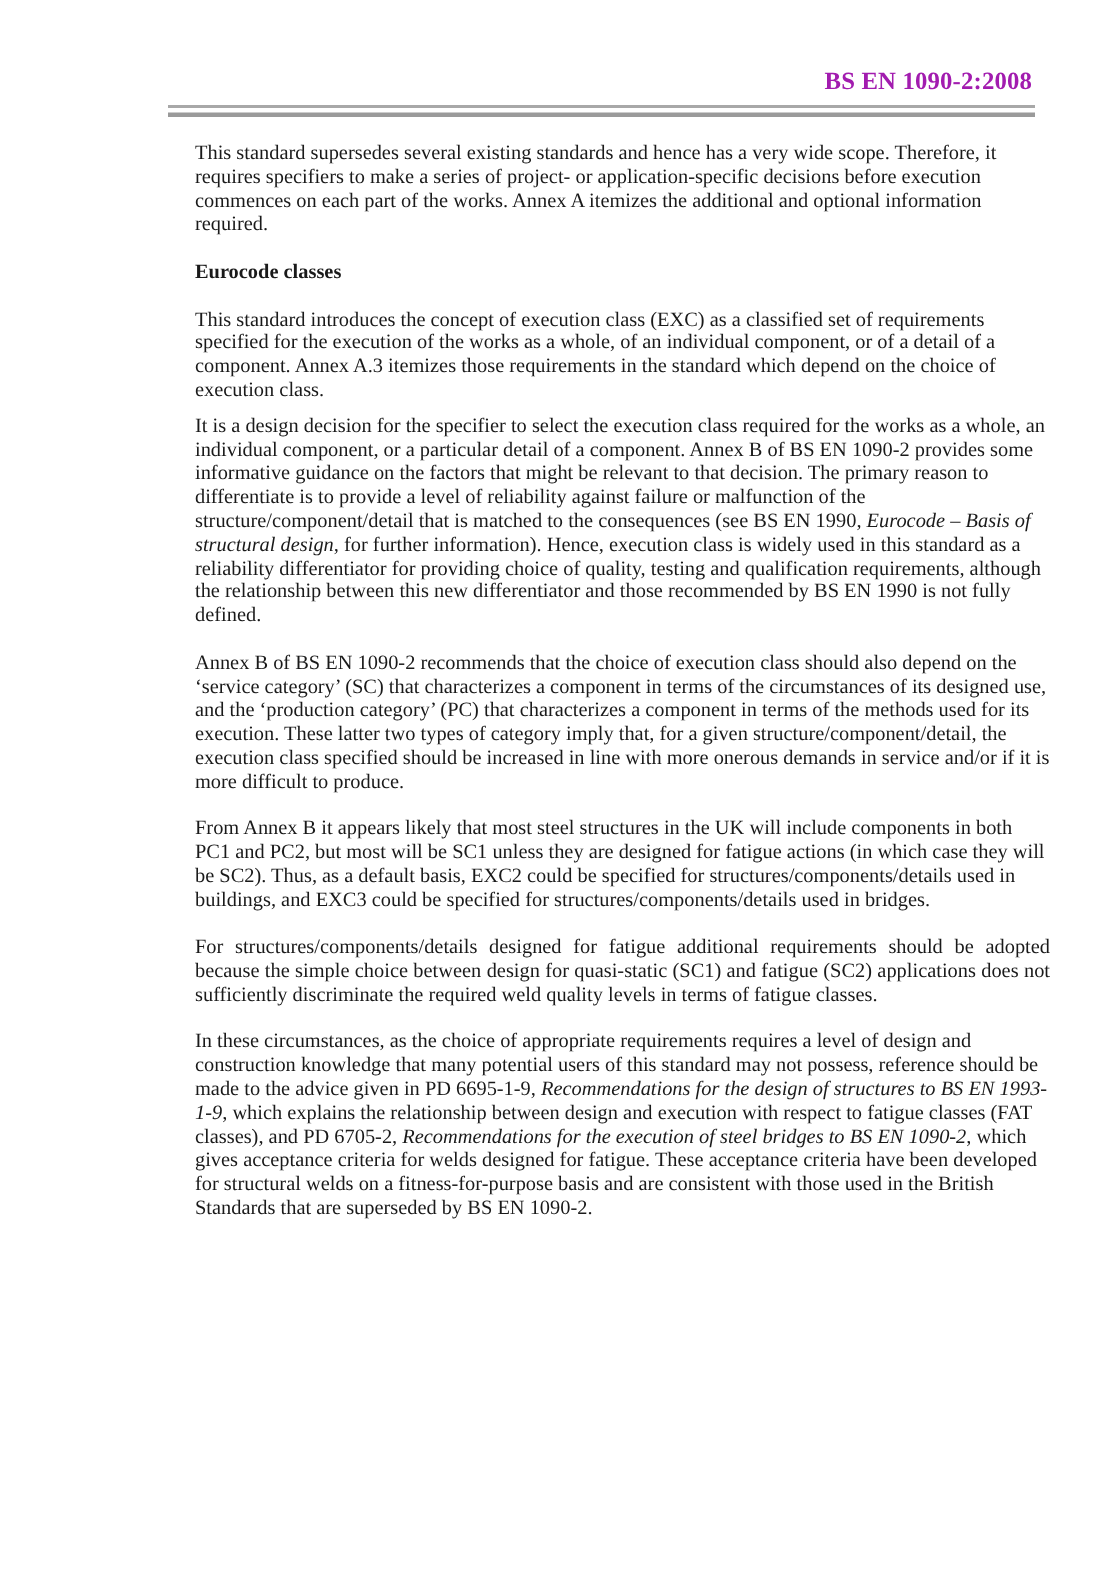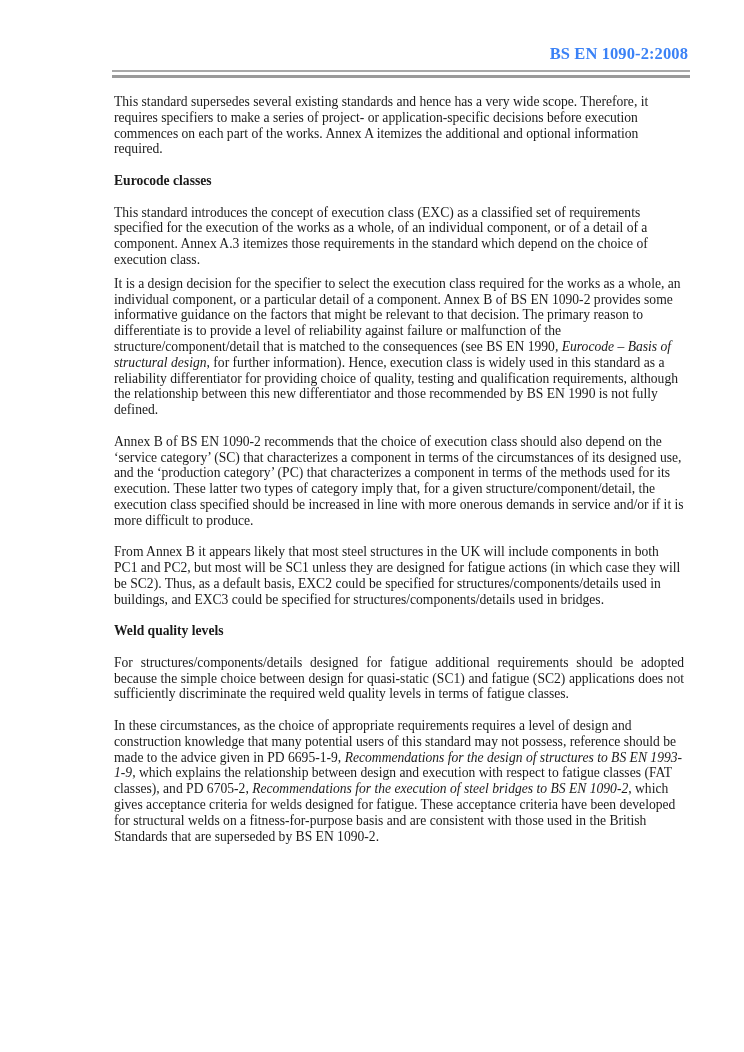--- a/index.html
+++ b/index.html
@@ -15,41 +15,41 @@
     font-family: "Liberation Serif", "DejaVu Serif", serif;
     color: #1a1a1a;
   }
   .header-title {
     position: absolute;
     right: 56px;
     top: 44px;
     font-size: 16.5px;
     font-weight: bold;
     letter-spacing: 0.1px;
-    color: #3b82f6;
+    color: #a21caf;
   }
   .rule-thin {
     position: absolute;
     left: 112px;
     width: 578px;
     top: 70px;
     height: 2px;
     background: #a8a8a8;
   }
   .rule-thick {
     position: absolute;
     left: 112px;
     width: 578px;
     top: 75px;
     height: 3px;
     background: #9a9a9a;
   }
   .content {
     position: absolute;
-    left: 114px;
+    left: 130px;
     top: 94px;
     width: 570px;
     font-size: 13.6px;
     line-height: 15.8px;
   }
   .content p {
     margin: 0;
   }
   .gap-full { margin-top: 15.8px !important; }
   .gap-small { margin-top: 8px !important; }
@@ -73,18 +73,17 @@
   <p class="heading gap-full">Eurocode classes</p>
 
   <p class="gap-full">This standard introduces the concept of execution class (EXC) as a classified set of requirements specified for the execution of the works as a whole, of an individual component, or of a detail of a component. Annex A.3 itemizes those requirements in the standard which depend on the choice of execution class.</p>
 
   <p class="gap-small"><span>It is a design decision for the specifier to select the execution class required for the works as a whole, an individual component, or a particular detail of a component. Annex B of BS EN 1090-2 provides some informative guidance on the factors that might be relevant to that decision. The primary reason to differentiate is to provide a level of reliability against failure or malfunction of the structure/component/detail that is matched to the consequences (see BS EN 1990, </span><em>Eurocode – Basis of structural design</em><span>, for further information). Hence, execution class is widely used in this standard as a reliability differentiator for providing choice of quality, testing and qualification requirements, although the relationship between this new differentiator and those recommended by BS EN 1990 is not fully defined.</span></p>
 
   <p class="gap-full">Annex B of BS EN 1090-2 recommends that the choice of execution class should also depend on the ‘service category’ (SC) that characterizes a component in terms of the circumstances of its designed use, and the ‘production category’ (PC) that characterizes a component in terms of the methods used for its execution. These latter two types of category imply that, for a given structure/component/detail, the execution class specified should be increased in line with more onerous demands in service and/or if it is more difficult to produce.</p>
 
   <p class="gap-full">From Annex B it appears likely that most steel structures in the UK will include components in both PC1 and PC2, but most will be SC1 unless they are designed for fatigue actions (in which case they will be SC2). Thus, as a default basis, EXC2 could be specified for structures/components/details used in buildings, and EXC3 could be specified for structures/components/details used in bridges.</p>
 
-  <p class="heading gap-full">Weld quality levels</p>
 
   <p class="gap-full justify">For structures/components/details designed for fatigue additional requirements should be adopted because the simple choice between design for quasi-static (SC1) and fatigue (SC2) applications does not sufficiently discriminate the required weld quality levels in terms of fatigue classes.</p>
 
   <p class="gap-full"><span>In these circumstances, as the choice of appropriate requirements requires a level of design and construction knowledge that many potential users of this standard may not possess, reference should be made to the advice given in PD 6695-1-9, </span><em>Recommendations for the design of structures to BS EN 1993-1-9</em><span>, which explains the relationship between design and execution with respect to fatigue classes (FAT classes), and PD 6705-2, </span><em>Recommendations for the execution of steel bridges to BS EN 1090-2</em><span>, which gives acceptance criteria for welds designed for fatigue. These acceptance criteria have been developed for structural welds on a fitness-for-purpose basis and are consistent with those used in the British Standards that are superseded by BS EN 1090-2.</span></p>
 </div>
 
 </body></html>

